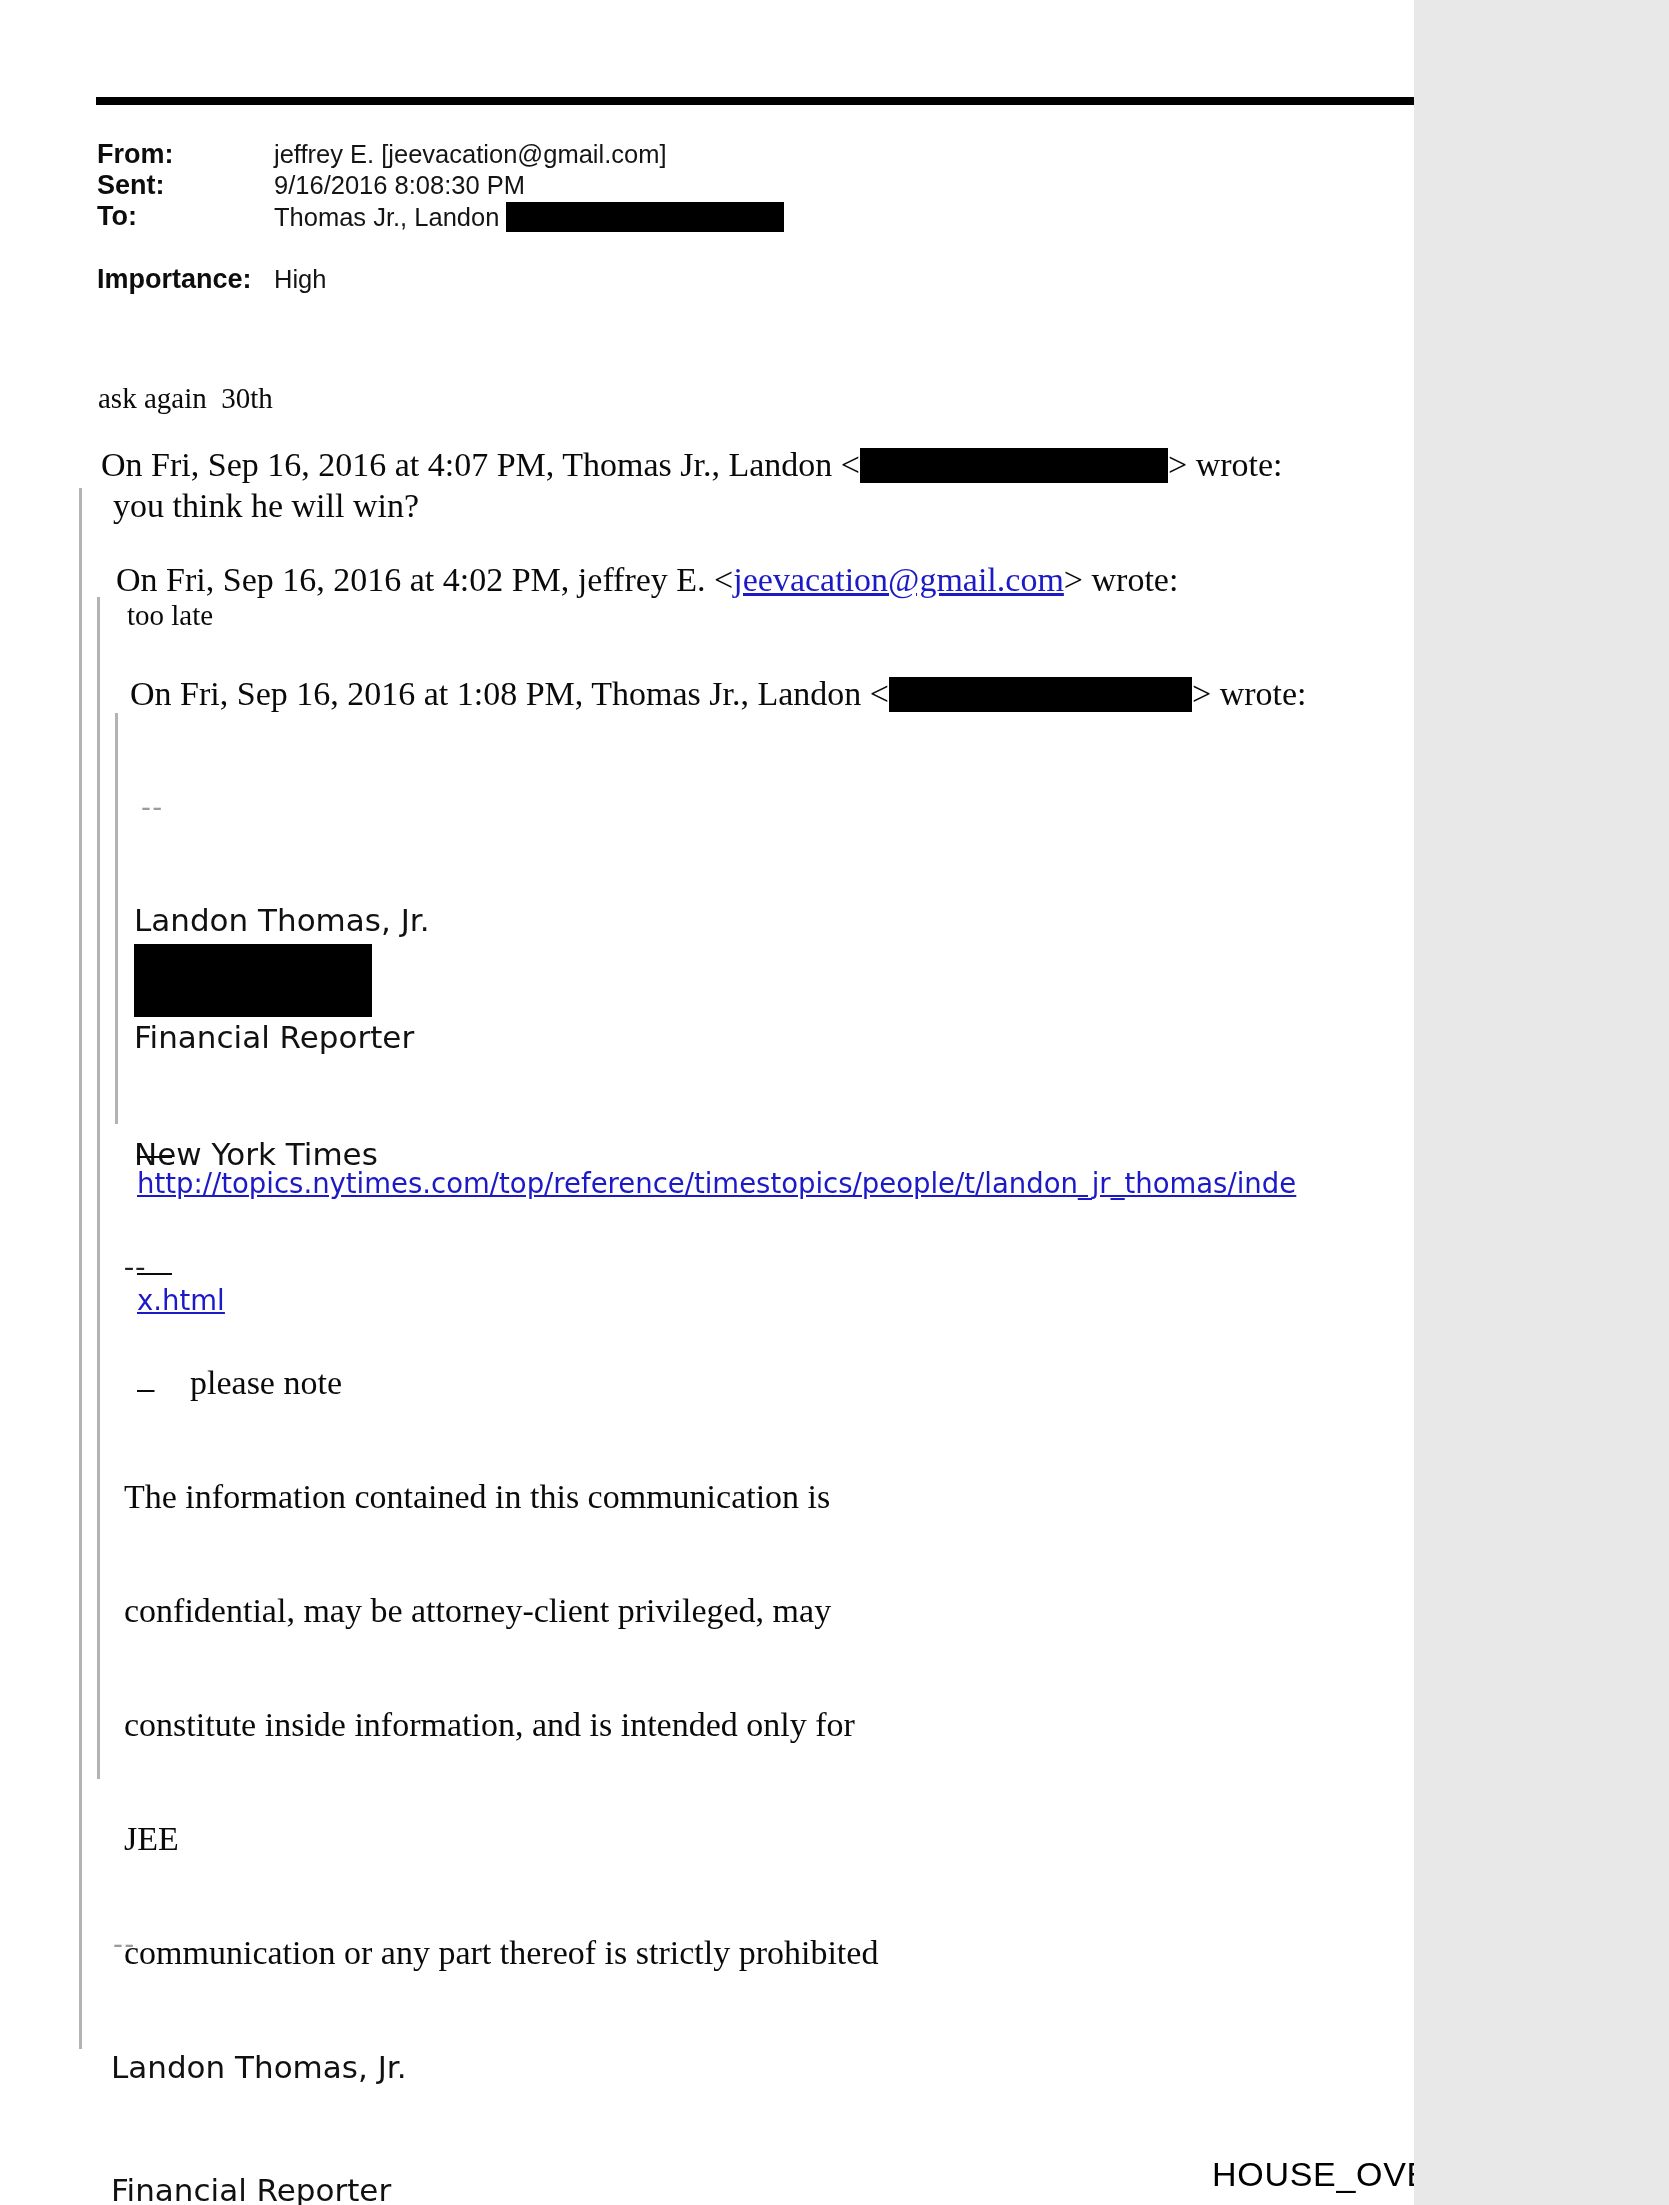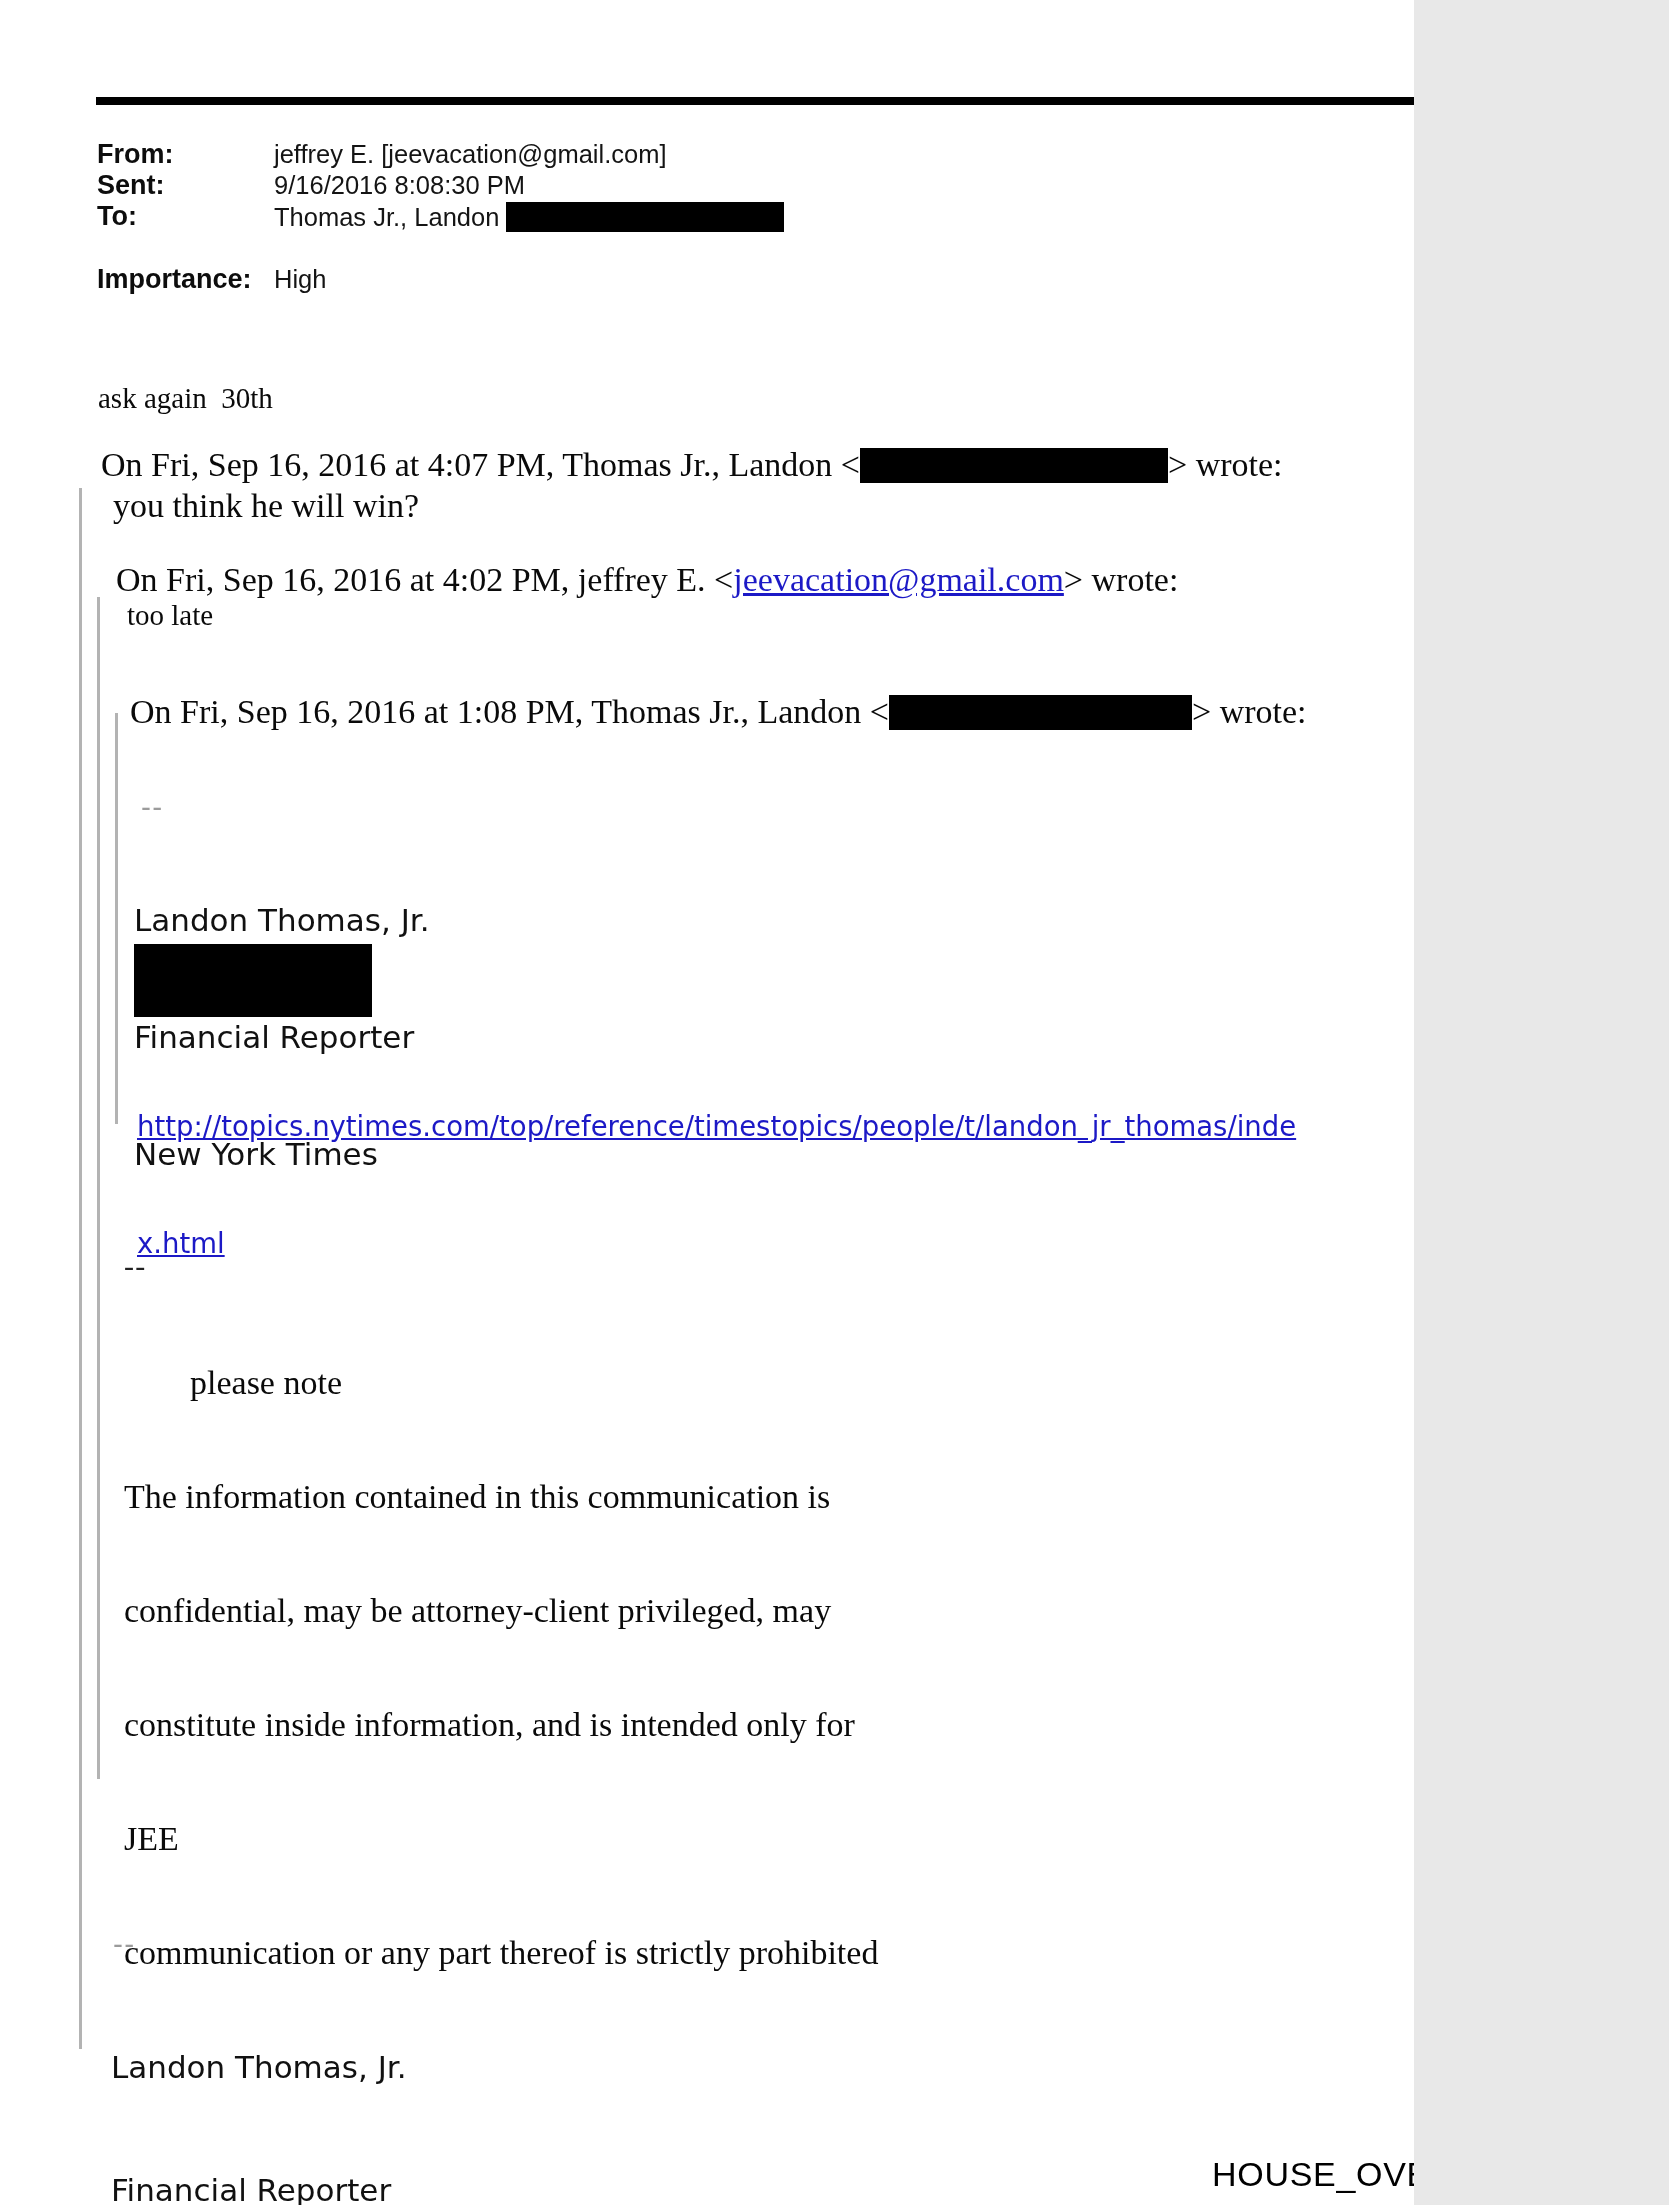--- a/index.html
+++ b/index.html
@@ -86,33 +86,33 @@
   <div class="qbar" style="left:79px; top:488px; height:1561px;"></div>
   <div class="qbar" style="left:97px; top:597px; height:1182px;"></div>
   <div class="qbar" style="left:115px; top:713px; height:411px;"></div>
 
   <div class="abs msg-big" style="left:113px; top:486px;">you think he will win?</div>
 
   <div class="abs msg-big" style="left:116px; top:560px;"><span>On Fri, Sep 16, 2016 at 4:02 PM, jeffrey E. &lt;</span><a class="link">jeevacation@gmail.com</a><span>&gt; wrote:</span></div>
 
   <div class="abs msg-small" style="left:127px; top:598px;">too late</div>
 
-  <div class="abs msg-big" style="left:130px; top:674px;margin-top:18px;"><span>On Fri, Sep 16, 2016 at 1:08 PM, Thomas Jr., Landon &lt;</span><span class="redact-inline" style="width:303px; height:35px;"></span><span>&gt; wrote:</span></div>
+  <div class="abs msg-big" style="left:130px; top:674px;"><span>On Fri, Sep 16, 2016 at 1:08 PM, Thomas Jr., Landon &lt;</span><span class="redact-inline" style="width:303px; height:35px;"></span><span>&gt; wrote:</span></div>
 
 
   <div class="abs dashes" style="left:141px; top:791px;">--</div>
   <div class="abs sig" style="left:134px; top:823px;">
     <div>Landon Thomas, Jr.</div>
     <div>Financial Reporter</div>
     <div>New York Times</div>
   </div>
 
   <div class="redact-abs" style="left:134px; top:944px; width:238px; height:73px;"></div>
 
-  <div class="abs linkblock" style="left:137px; top:1029px;">
+  <div class="abs linkblock" style="left:137px; top:1086px;text-decoration:underline;">
     <a class="link">http://topics.nytimes.com/top/reference/timestopics/people/t/landon_jr_thomas/inde</a>
     <a class="link">x.html</a>
   </div>
 
   <div class="abs dashes dark" style="left:124px; top:1249px;">--</div>
 
   <div class="abs disclaimer" style="left:124px; top:1288px;">
     <div class="indent">please note</div>
     <div>The information contained in this communication is</div>
     <div>confidential, may be attorney-client privileged, may</div>

